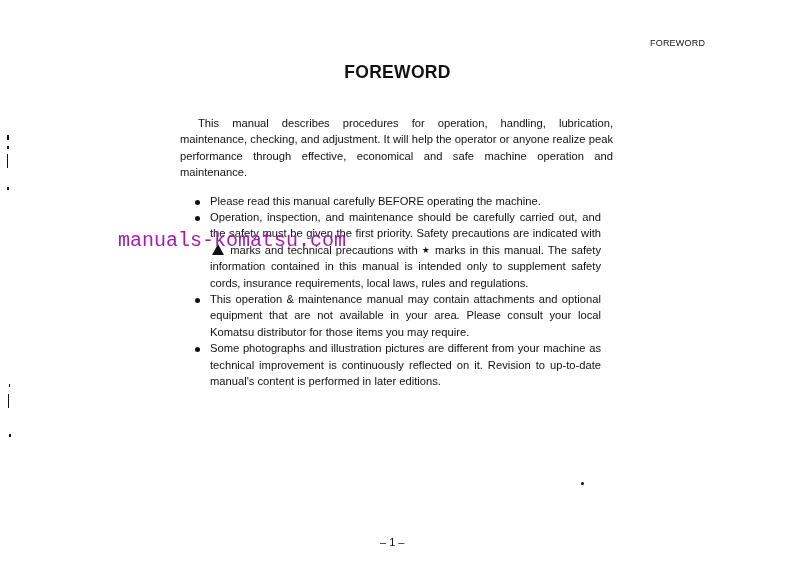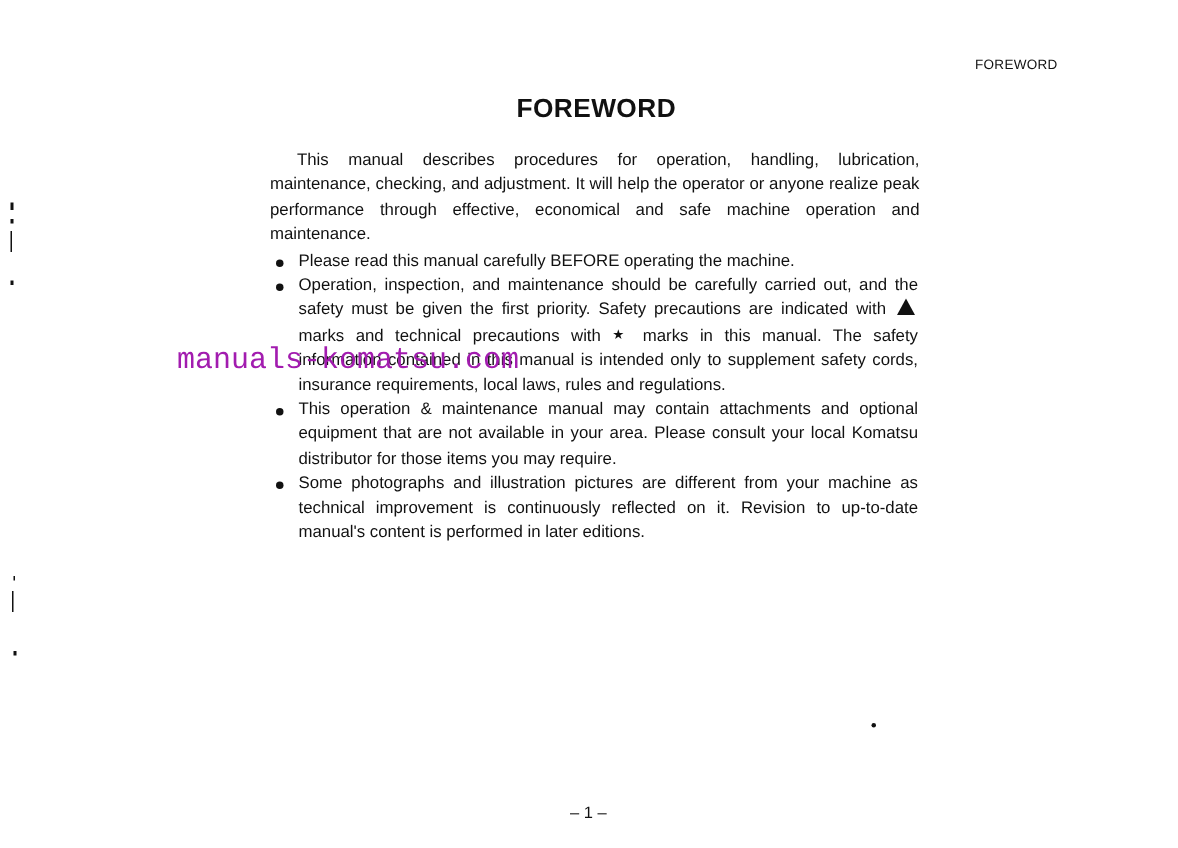--- a/index.html
+++ b/index.html
@@ -1,21 +1,21 @@
 <!DOCTYPE html>
 <html><head>
 <meta charset="utf-8">
 <style>
   html, body { margin: 0; padding: 0; background: #ffffff; }
   body { width: 785px; height: 565px; position: relative; overflow: hidden; font-family: "Liberation Sans", "DejaVu Sans", sans-serif; color: #111; }
   .running-header { position: absolute; top: 38px; left: 650px; font-size: 9px; letter-spacing: 0.2px; }
   .page-title { position: absolute; top: 62px; left: 0; width: 785px; text-align: center; padding-left: 10px; box-sizing: border-box; font-size: 17.5px; font-weight: bold; letter-spacing: 0.3px; }
-  .body { position: absolute; top: 99px; left: 180px; width: 433px; font-size: 11.2px; line-height: 16.4px; }
+  .body { position: absolute; top: 115px; left: 180px; width: 433px; font-size: 11.2px; line-height: 16.4px; }
   .intro { text-align: justify; text-indent: 18px; margin: 0; }
-  .bullets { list-style: none; margin: 1px; padding: 0; }
+  .bullets { list-style: none; margin: 12px; padding: 0; }
   .bullet { position: relative; padding-left: 18px; text-align: justify; }
   .bullet::before { content: ""; position: absolute; left: 3px; top: 7px; width: 5px; height: 5px; border-radius: 50%; background: #111; }
   .note { padding-left: 18px; margin: 0; }
   .warn { display: inline-block; width: 0; height: 0; border-left: 6px solid transparent; border-right: 6px solid transparent; border-bottom: 11px solid #111; vertical-align: -1px; margin: 0 2px; }
   .star { font-size: 9px; vertical-align: 1px; }
   .watermark { position: absolute; top: 229px; left: 118px; font-size: 20px; color: #a21caf; font-family: Liberation Mono, monospace; letter-spacing: 0px; }
   .page-number { position: absolute; top: 536px; left: 380px; font-size: 11px; }
   .mark { position: absolute; background: #111; }
   .dot { position: absolute; width: 3px; height: 3px; background: #111; border-radius: 50%; }
 </style>

